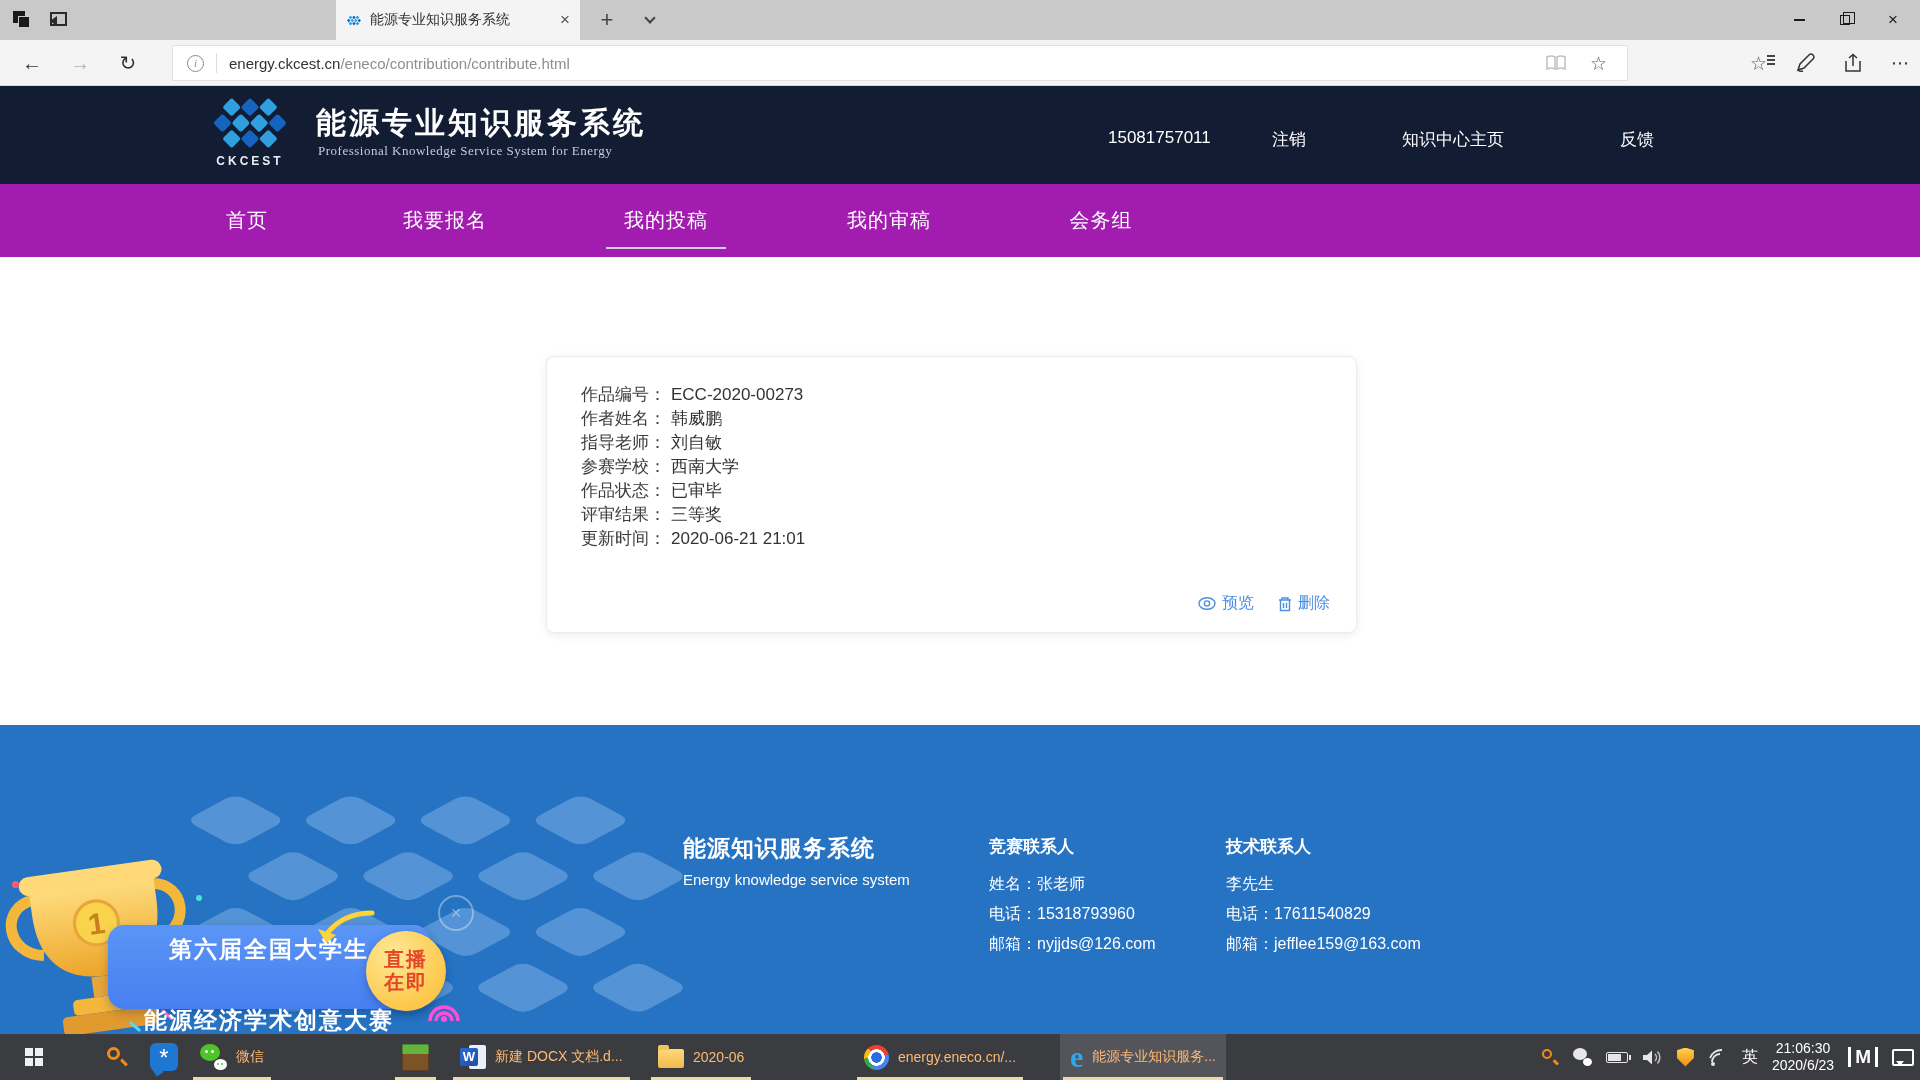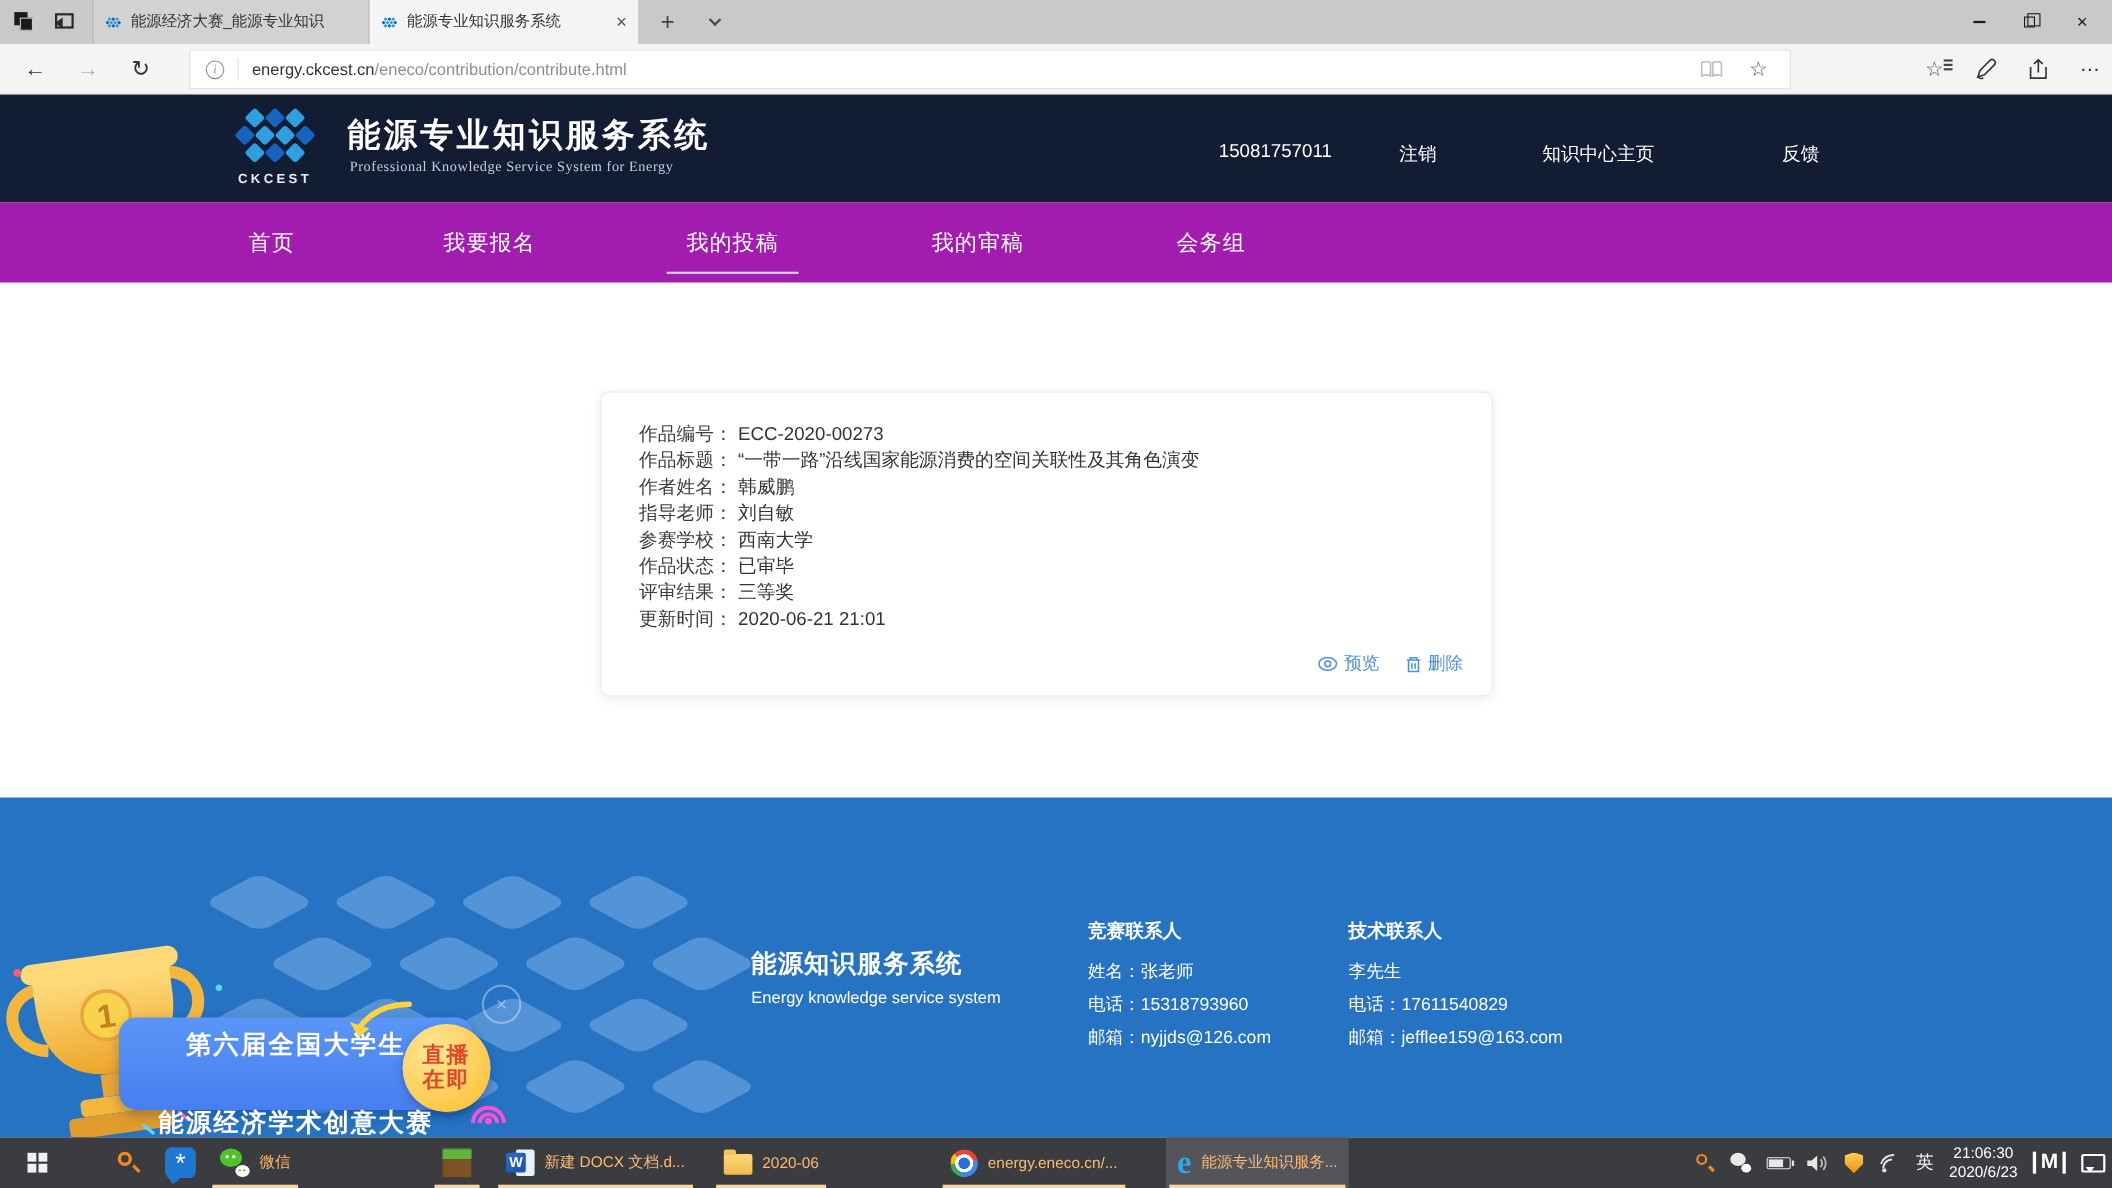--- a/index.html
+++ b/index.html
@@ -66,21 +66,21 @@
   #card-actions { position:absolute; right:26px; bottom:18px; display:flex; gap:24px; }
   .card-action { display:flex; align-items:center; gap:6px; color:#4a8fe2; font-size:16px; cursor:pointer; }
 
   
   #footer { position:absolute; left:0; top:725px; width:1920px; height:309px; background:#2673c3; overflow:hidden; }
   #wm-pattern { position:absolute; left:170px; top:66px; color:rgba(160,200,242,0.38); }
   #wm-circle { position:absolute; left:438px; top:170px; width:36px; height:36px; border:2px solid rgba(255,255,255,0.35); border-radius:50%; color:rgba(255,255,255,0.4); font-size:18px; text-align:center; line-height:32px; }
   .f-col { position:absolute; color:#fff; }
   .f-col-title { font-size:17px; font-weight:bold; margin-bottom:11px; }
   .f-line { font-size:16px; line-height:30px; }
-  #brand-title { font-size:23px; font-weight:bold; letter-spacing:1px;margin-top:28px; }
+  #brand-title { font-size:23px; font-weight:bold; letter-spacing:1px; }
   #brand-sub { font-size:15px; margin-top:7px; }
 
   
   #banner-pill { position:absolute; left:108px; top:200px; width:322px; height:84px; background:linear-gradient(180deg,#5a95f6,#477ff0); border-radius:16px; display:flex; flex-direction:column; align-items:center; justify-content:center; gap:4px; box-shadow:0 4px 10px rgba(0,30,80,0.25); }
   .pill-line { color:#fff; font-size:23px; font-weight:bold; letter-spacing:2px; white-space:nowrap;margin-top:36px; }
   #live-badge { position:absolute; left:366px; top:206px; width:80px; height:80px; border-radius:50%; background:radial-gradient(circle at 35% 30%, #ffe896, #fdc84b 70%, #f5b93a); box-shadow:0 3px 8px rgba(0,30,80,0.3); display:flex; flex-direction:column; align-items:center; justify-content:center; }
   .badge-line { color:#e2472a; font-size:20px; font-weight:bold; line-height:23px; letter-spacing:2px;text-align:right; }
   #arrow-ico { position:absolute; left:314px; top:184px; }
   #trophy { position:absolute; left:6px; top:138px; transform:rotate(-8deg); }
   .confetti { position:absolute; border-radius:50%; }
@@ -183,26 +183,20 @@
   <div class="win-tool" style="left:10px">
       <div class="squares-ico">
         <span class="sq1"></span>
         <span class="sq2"></span>
       </div>
     </div>
   <div class="win-tool" style="left:48px">
       <div class="aside-ico"></div>
     </div>
 
-  <div class="tab inactive" style="left:84px; width:252px">
-    <svg class="favicon">
-        <use href="#ck-logo"></use>
-      </svg>
-    <span class="tab-title">能源经济大赛_能源专业知识</span>
-  </div>
   <div class="tab active" style="left:336px; width:244px">
     <svg class="favicon">
         <use href="#ck-logo"></use>
       </svg>
     <span class="tab-title">能源专业知识服务系统</span>
     <span class="tab-close">×</span>
   </div>
   <div class="newtab-btn">+</div>
   <div class="tabchev"></div>
 
@@ -271,21 +265,20 @@
   <div class="nav-item" style="left:445px">我要报名</div>
   <div class="nav-item active" style="left:666px">我的投稿</div>
   <div class="nav-item" style="left:889px">我的审稿</div>
   <div class="nav-item" style="left:1101px">会务组</div>
 </div>
 
 <div id="content">
   <div id="work-card">
     <div id="card-fields">
       <div class="card-line"><span class="fl">作品编号：</span><span class="fv">ECC-2020-00273</span></div>
-      <div class="card-line"><span class="fl">作品标题：</span><span class="fv">“一带一路”沿线国家能源消费的空间关联性及其角色演变</span></div>
       <div class="card-line"><span class="fl">作者姓名：</span><span class="fv">韩威鹏</span></div>
       <div class="card-line"><span class="fl">指导老师：</span><span class="fv">刘自敏</span></div>
       <div class="card-line"><span class="fl">参赛学校：</span><span class="fv">西南大学</span></div>
       <div class="card-line"><span class="fl">作品状态：</span><span class="fv">已审毕</span></div>
       <div class="card-line"><span class="fl">评审结果：</span><span class="fv">三等奖</span></div>
       <div class="card-line"><span class="fl">更新时间：</span><span class="fv">2020-06-21 21:01</span></div>
     </div>
     <div id="card-actions">
       <span class="card-action">
         <svg width="18" height="13" viewBox="0 0 18 13">

